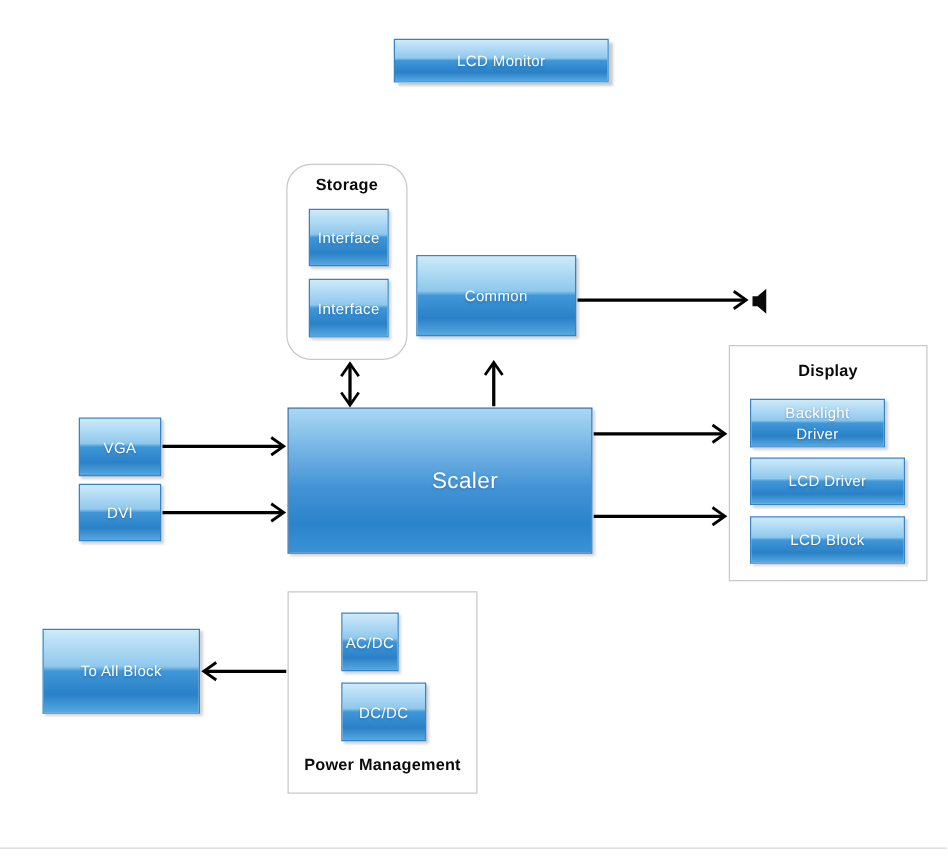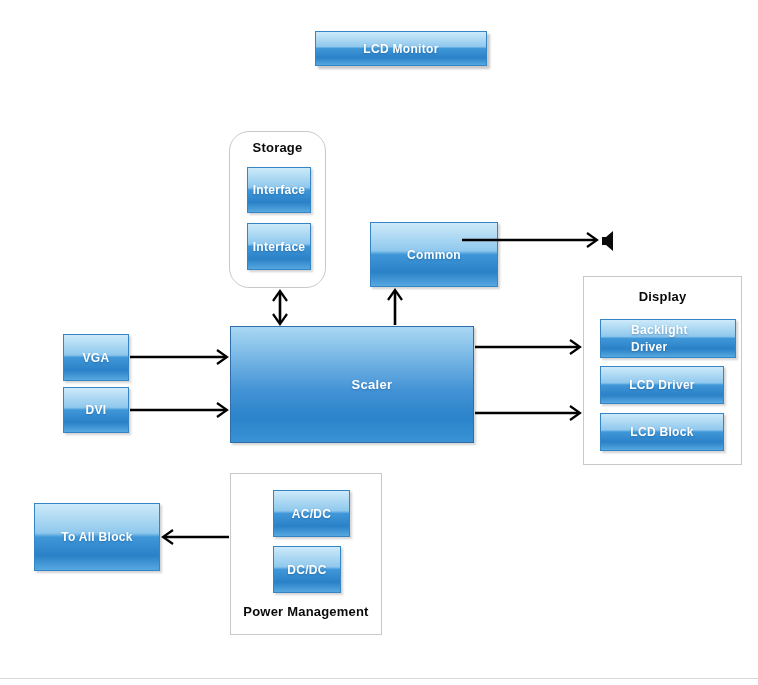--- a/index.html
+++ b/index.html
@@ -5,40 +5,40 @@
   html,body{margin:0;padding:0;background:#fff;}
   #stage{
     position:relative;width:758px;height:685px;background:#ffffff;overflow:hidden;
     font-family:"Liberation Sans","DejaVu Sans",sans-serif;
   }
   
   .blk{
     position:absolute;box-sizing:border-box;
     border:1px solid #3584c6;
     background:linear-gradient(to bottom,#cdeaf9 0%,#8fc8ed 44%,#3f97d8 50%,#2b81c7 78%,#56a8e0 100%);
-    color:#ffffff;font-weight:bold;font-size:12px;letter-spacing:.3px;
-    display:flex;align-items:center;justify-content:center;
+    color:#ffffff;font-weight:normal;font-size:12px;letter-spacing:.3px;
+    display:flex;align-items:center;justify-content:center;text-align:center;
     box-shadow:2px 2px 2px rgba(130,130,130,.35);
     text-shadow:0 1px 2px rgba(20,80,140,.45);
   }
   .blk-smooth{
     background:linear-gradient(to bottom,#a9d8f3 0%,#4393d6 55%,#2b83c9 80%,#3b93d6 100%);
     border:1px solid #2f6ea8;
   }
   .grp{
     position:absolute;box-sizing:border-box;background:#ffffff;
     border:1px solid #c9c9c9;
   }
   .grp-label{
     position:absolute;left:0;right:0;text-align:center;
     color:#0a0a0a;font-weight:bold;font-size:13px;letter-spacing:.2px;
   }
   .narrow-label{max-width:74px;line-height:1.35;}
   #arrow-layer{position:absolute;left:0;top:0;pointer-events:none;}
-  #scaler-block{font-size:13px;padding-left:40px;}
+  #scaler-block{font-size:18px;padding-left:40px;}
   #bottom-divider{position:absolute;left:0;top:678px;width:758px;height:1px;background:#d9d9d9;}
 </style>
 </head>
 <body>
 
 <div id="stage">
 
   <div class="blk" id="lcd-monitor-block" style="left:315px;top:31px;width:172px;height:35px;box-shadow:3px 3px 2px rgba(120,120,120,.4);">
     <span>LCD Monitor</span>
   </div>
@@ -46,51 +46,51 @@
   <div class="grp" style="left:229px;top:131px;width:97px;height:157px;border-radius:20px;">
     <div class="grp-label" style="top:8px;">Storage</div>
     <div class="blk" style="left:17px;top:35px;width:64px;height:46px;">
       <span>Interface</span>
     </div>
     <div class="blk" style="left:17px;top:91px;width:64px;height:47px;">
       <span>Interface</span>
     </div>
   </div>
 
-  <div class="blk" style="left:333px;top:222px;width:128px;height:65px;margin-left:37px;">
+  <div class="blk" style="left:333px;top:204px;width:128px;height:65px;">
     <span>Common</span>
   </div>
 
   <div class="blk blk-smooth" id="scaler-block" style="left:230px;top:326px;width:244px;height:117px;">
     <span>Scaler</span>
   </div>
 
   <div class="blk" style="left:63px;top:334px;width:66px;height:47px;">
     <span>VGA</span>
   </div>
   <div class="blk" style="left:63px;top:387px;width:66px;height:46px;">
     <span>DVI</span>
   </div>
 
   <div class="grp" style="left:583px;top:276px;width:159px;height:189px;padding-left:10px;">
     <div class="grp-label" style="top:12px;">Display</div>
-    <div class="blk" style="left:16px;top:42px;width:136px;height:39px;">
+    <div class="blk" style="left:16px;top:42px;width:108px;height:39px;">
       <span class="narrow-label">Backlight Driver</span>
     </div>
     <div class="blk" style="left:16px;top:89px;width:124px;height:38px;">
       <span>LCD Driver</span>
     </div>
     <div class="blk" style="left:16px;top:136px;width:124px;height:38px;">
       <span>LCD Block</span>
     </div>
   </div>
 
   <div class="grp" style="left:230px;top:473px;width:152px;height:162px;">
     <div class="grp-label" style="bottom:15px;">Power Management</div>
-    <div class="blk" style="left:42px;top:16px;width:77px;height:47px;">
+    <div class="blk" style="left:42px;top:16px;width:46px;height:47px;">
       <span>AC/DC</span>
     </div>
     <div class="blk" style="left:42px;top:72px;width:68px;height:47px;">
       <span>DC/DC</span>
     </div>
   </div>
 
   <div class="blk" style="left:34px;top:503px;width:126px;height:68px;">
     <span>To All Block</span>
   </div>

